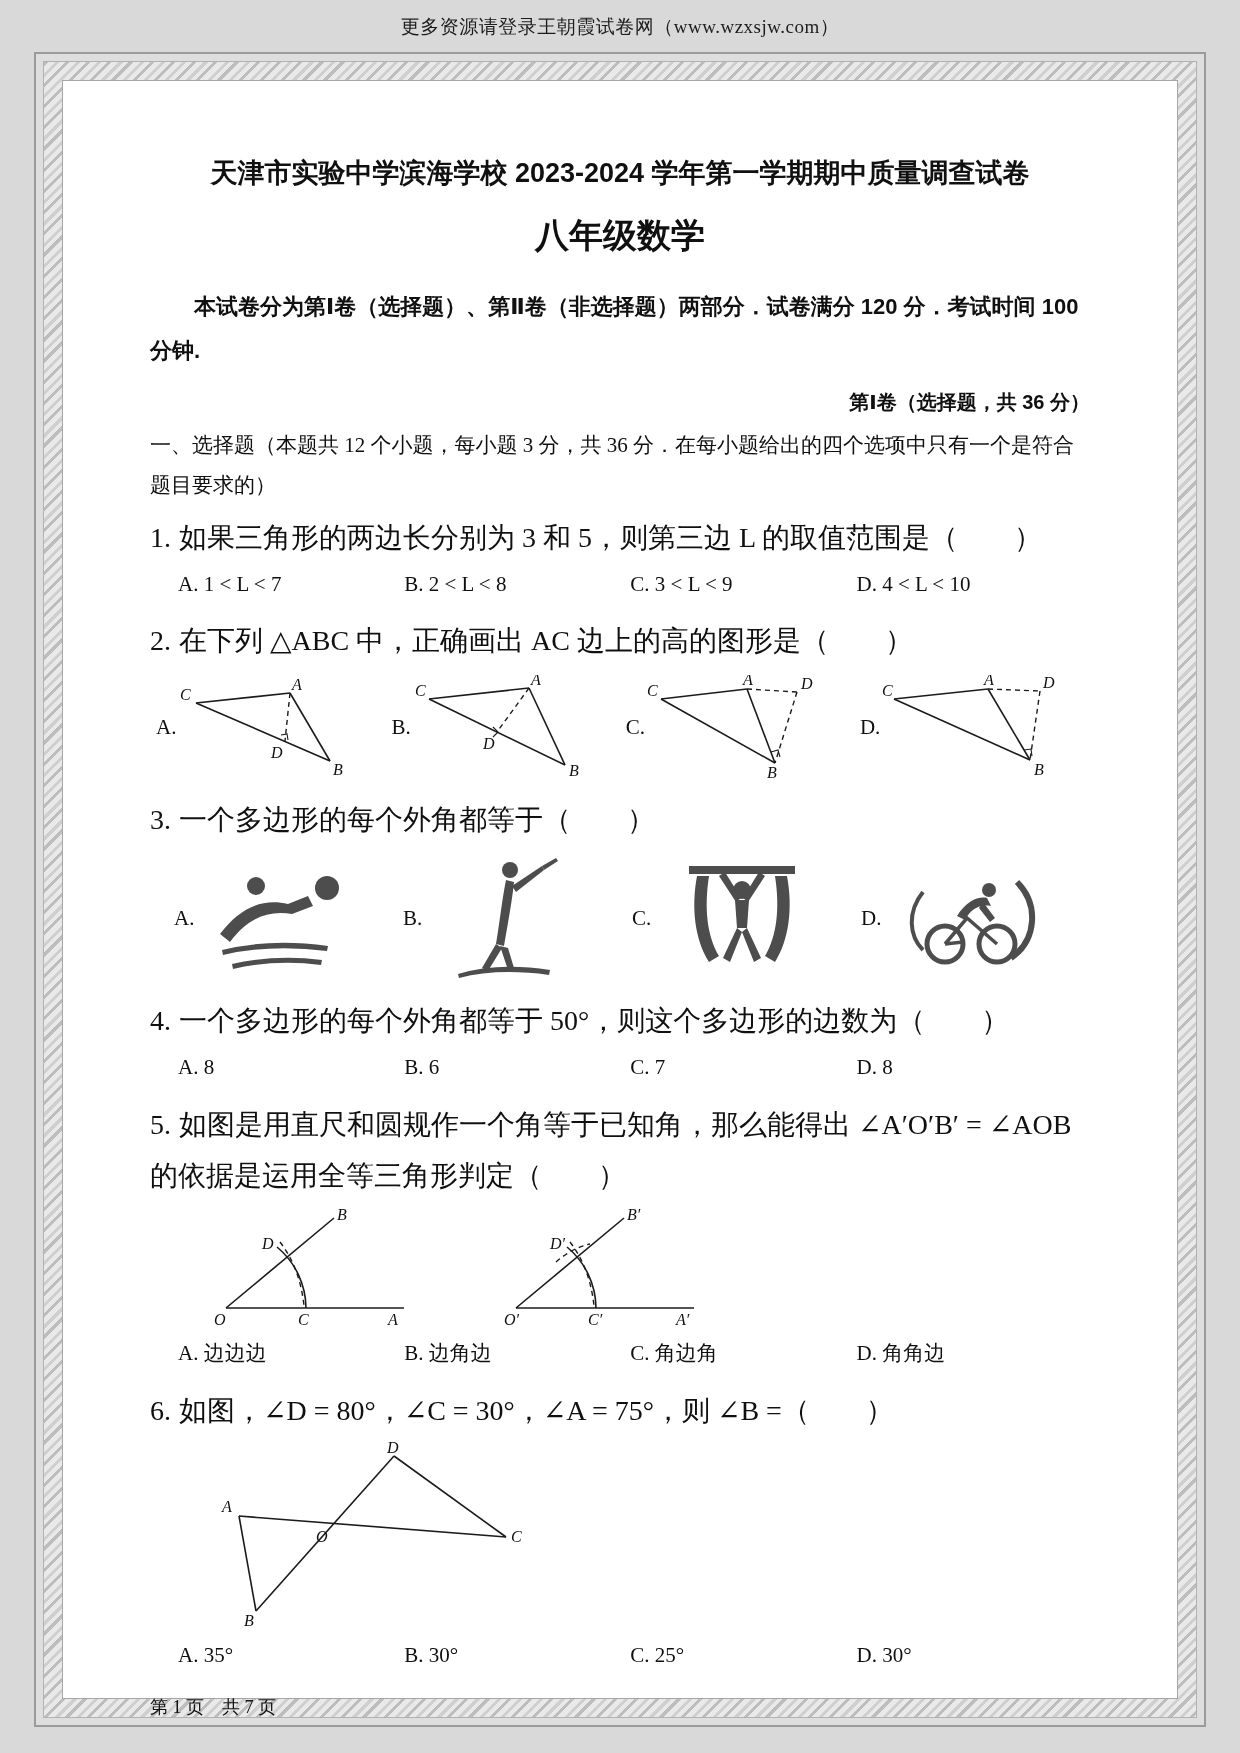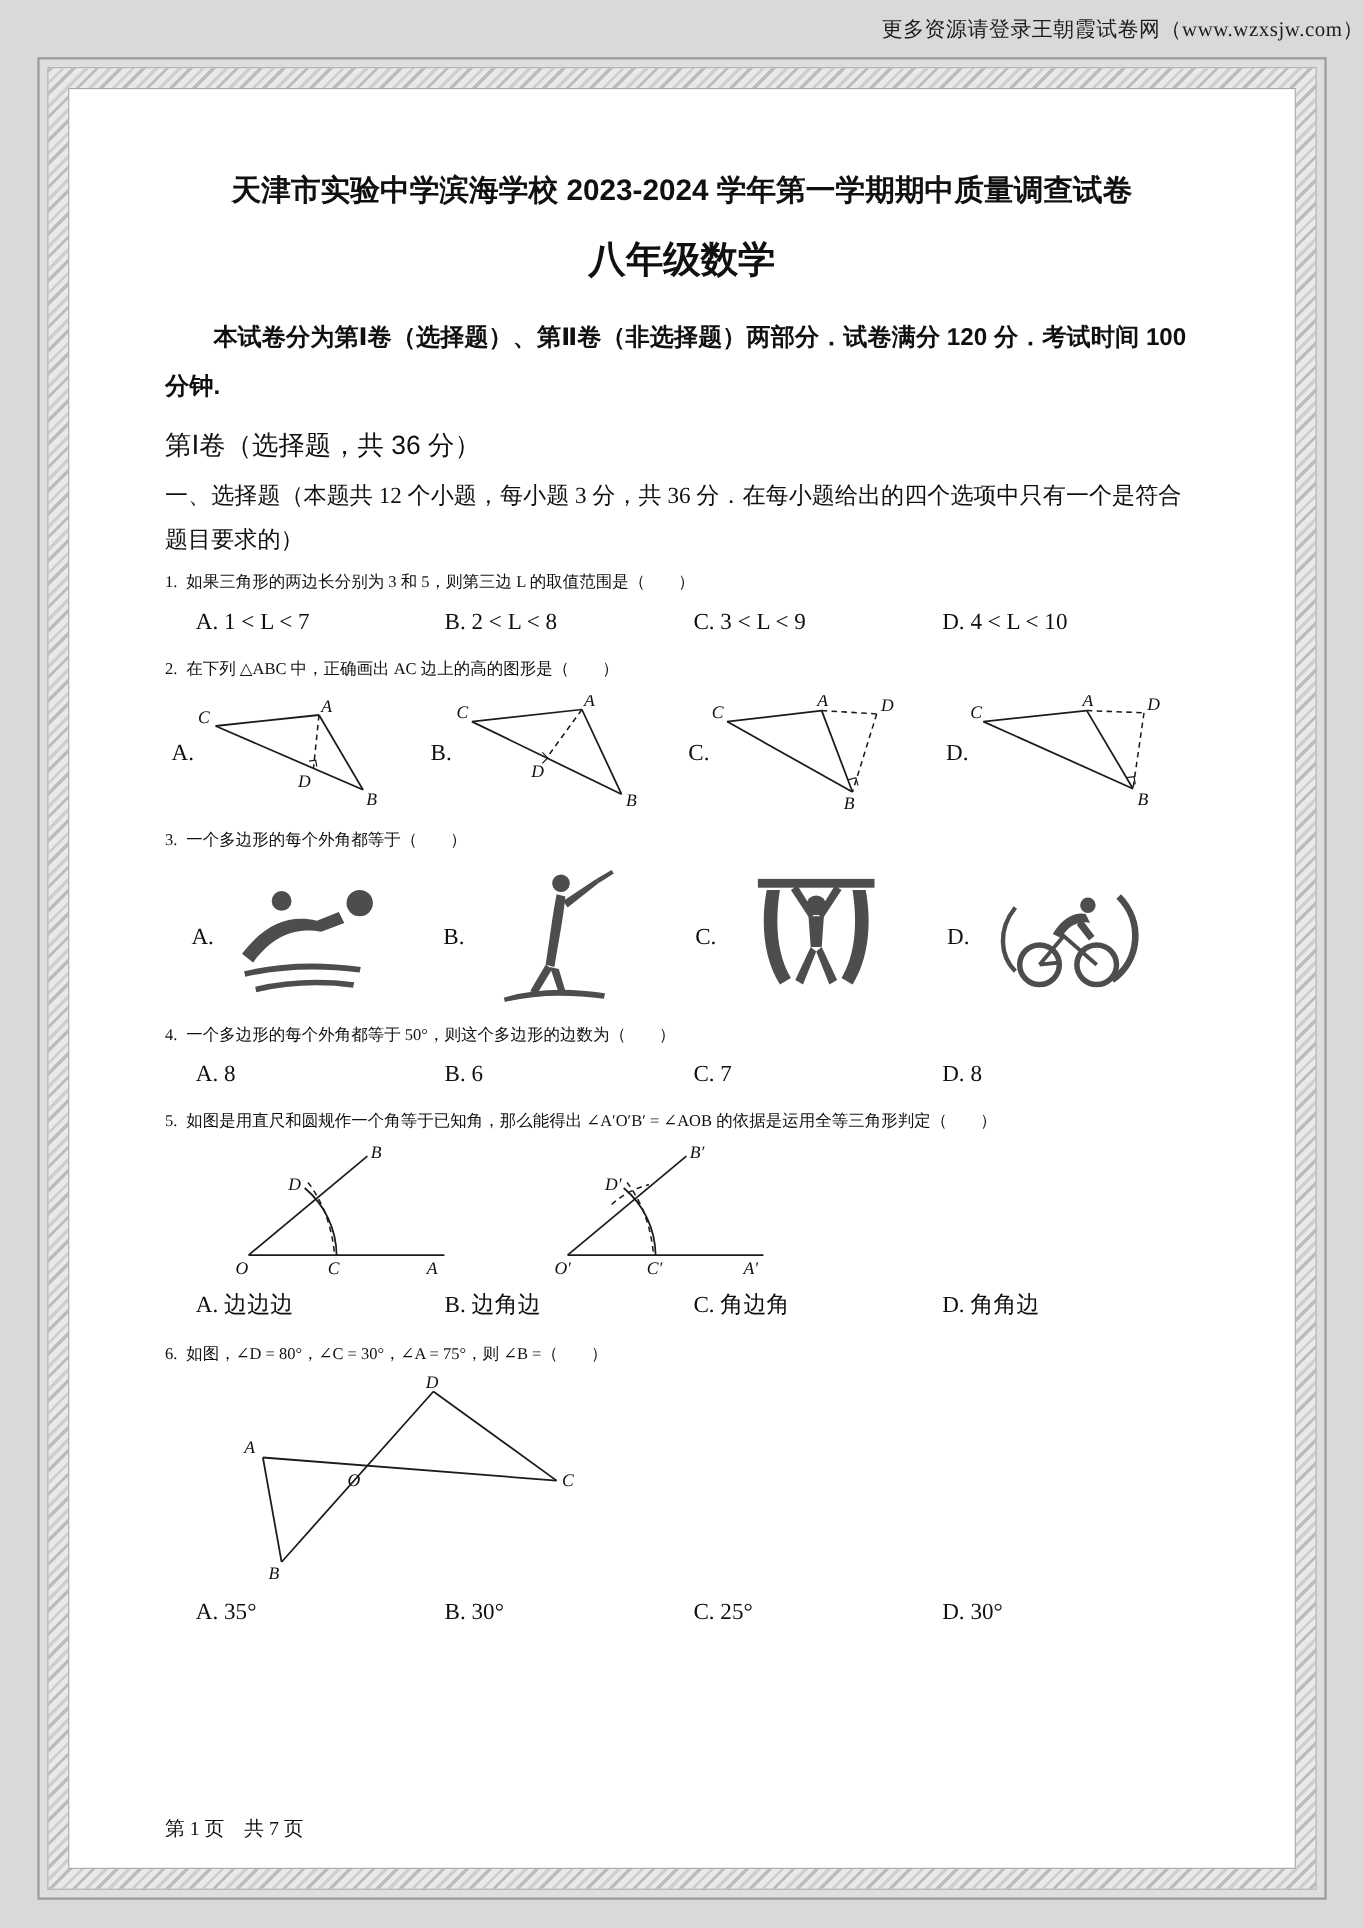--- a/index.html
+++ b/index.html
@@ -1,41 +1,41 @@
 <!DOCTYPE html>
 <html><head>
 <meta charset="utf-8">
 <style>
   html,body{margin:0;padding:0}
   body{
     width:1240px;height:1753px;background:#d9d9d9;
     font-family:"Liberation Serif","DejaVu Serif",serif;color:#101010;
     position:relative;overflow:hidden;
   }
-  .watermark{text-align:right;font-size:19px;padding-top:14px;letter-spacing:.5px;color:#1c1c1c}
+  .watermark{text-align:center;font-size:19px;padding-top:14px;letter-spacing:.5px;color:#1c1c1c}
   .frame{position:absolute;left:34px;right:34px;top:52px;bottom:26px;
     border:2px solid #9b9b9b;background:#dedede;padding:7px;display:flex}
   .frame-band{flex:1;border:1px solid #b2b2b2;
     background:repeating-linear-gradient(135deg,#bdbdbd 0 3px,#e9e9e9 3px 8px,#cfcfcf 8px 11px,#e9e9e9 11px 15px);
     padding:18px;display:flex}
   .paper{flex:1;background:#ffffff;border:1px solid #a6a6a6;
     padding:64px 87px 24px;display:flex;flex-direction:column}
 
   .title{font-family:"Liberation Sans","DejaVu Sans",sans-serif;font-weight:bold;
     font-size:27px;text-align:center;margin:10px 0 22px}
   .subtitle{font-family:"Liberation Sans","DejaVu Sans",sans-serif;font-weight:bold;
     font-size:34px;text-align:center;margin:0 0 26px}
   .intro{font-family:"Liberation Sans","DejaVu Sans",sans-serif;font-weight:bold;
     font-size:22px;line-height:2;text-indent:2em;margin:0 0 12px}
-  .part-title{font-family:"Liberation Sans","DejaVu Sans",sans-serif;font-weight:normal;
-    font-size:24px;text-align:left;margin:4px 0 10px}
+  .part-title{font-family:"Liberation Sans","DejaVu Sans",sans-serif;font-weight:bold;
+    font-size:20px;text-align:right;margin:4px 0 10px}
   .section-desc{font-size:21px;line-height:1.9;margin:0 0 6px}
 
   .question{margin:0 0 2px}
-  .qtext{font-size:15px;line-height:1.85;margin:0}
+  .qtext{font-size:28px;line-height:1.85;margin:0}
   .qnum{margin-right:8px}
   .opts{display:flex;padding-left:28px;font-size:21px;line-height:1.8;margin:2px 0 10px}
   .opt{width:24.8%}
 
   .figrow{display:flex;gap:8px;padding-left:6px;margin:8px 0 12px}
   .figitem{display:flex;align-items:center;gap:2px;font-size:21px}
   .figrow3{display:flex;align-items:center;padding-left:24px;margin:10px 0 12px}
   .figitem3{flex:1;display:flex;align-items:center;gap:16px;font-size:21px}
   .figrow5{display:flex;gap:60px;padding-left:64px;margin:4px 0 4px}
   .figrow6{padding-left:64px;margin:4px 0 2px}

